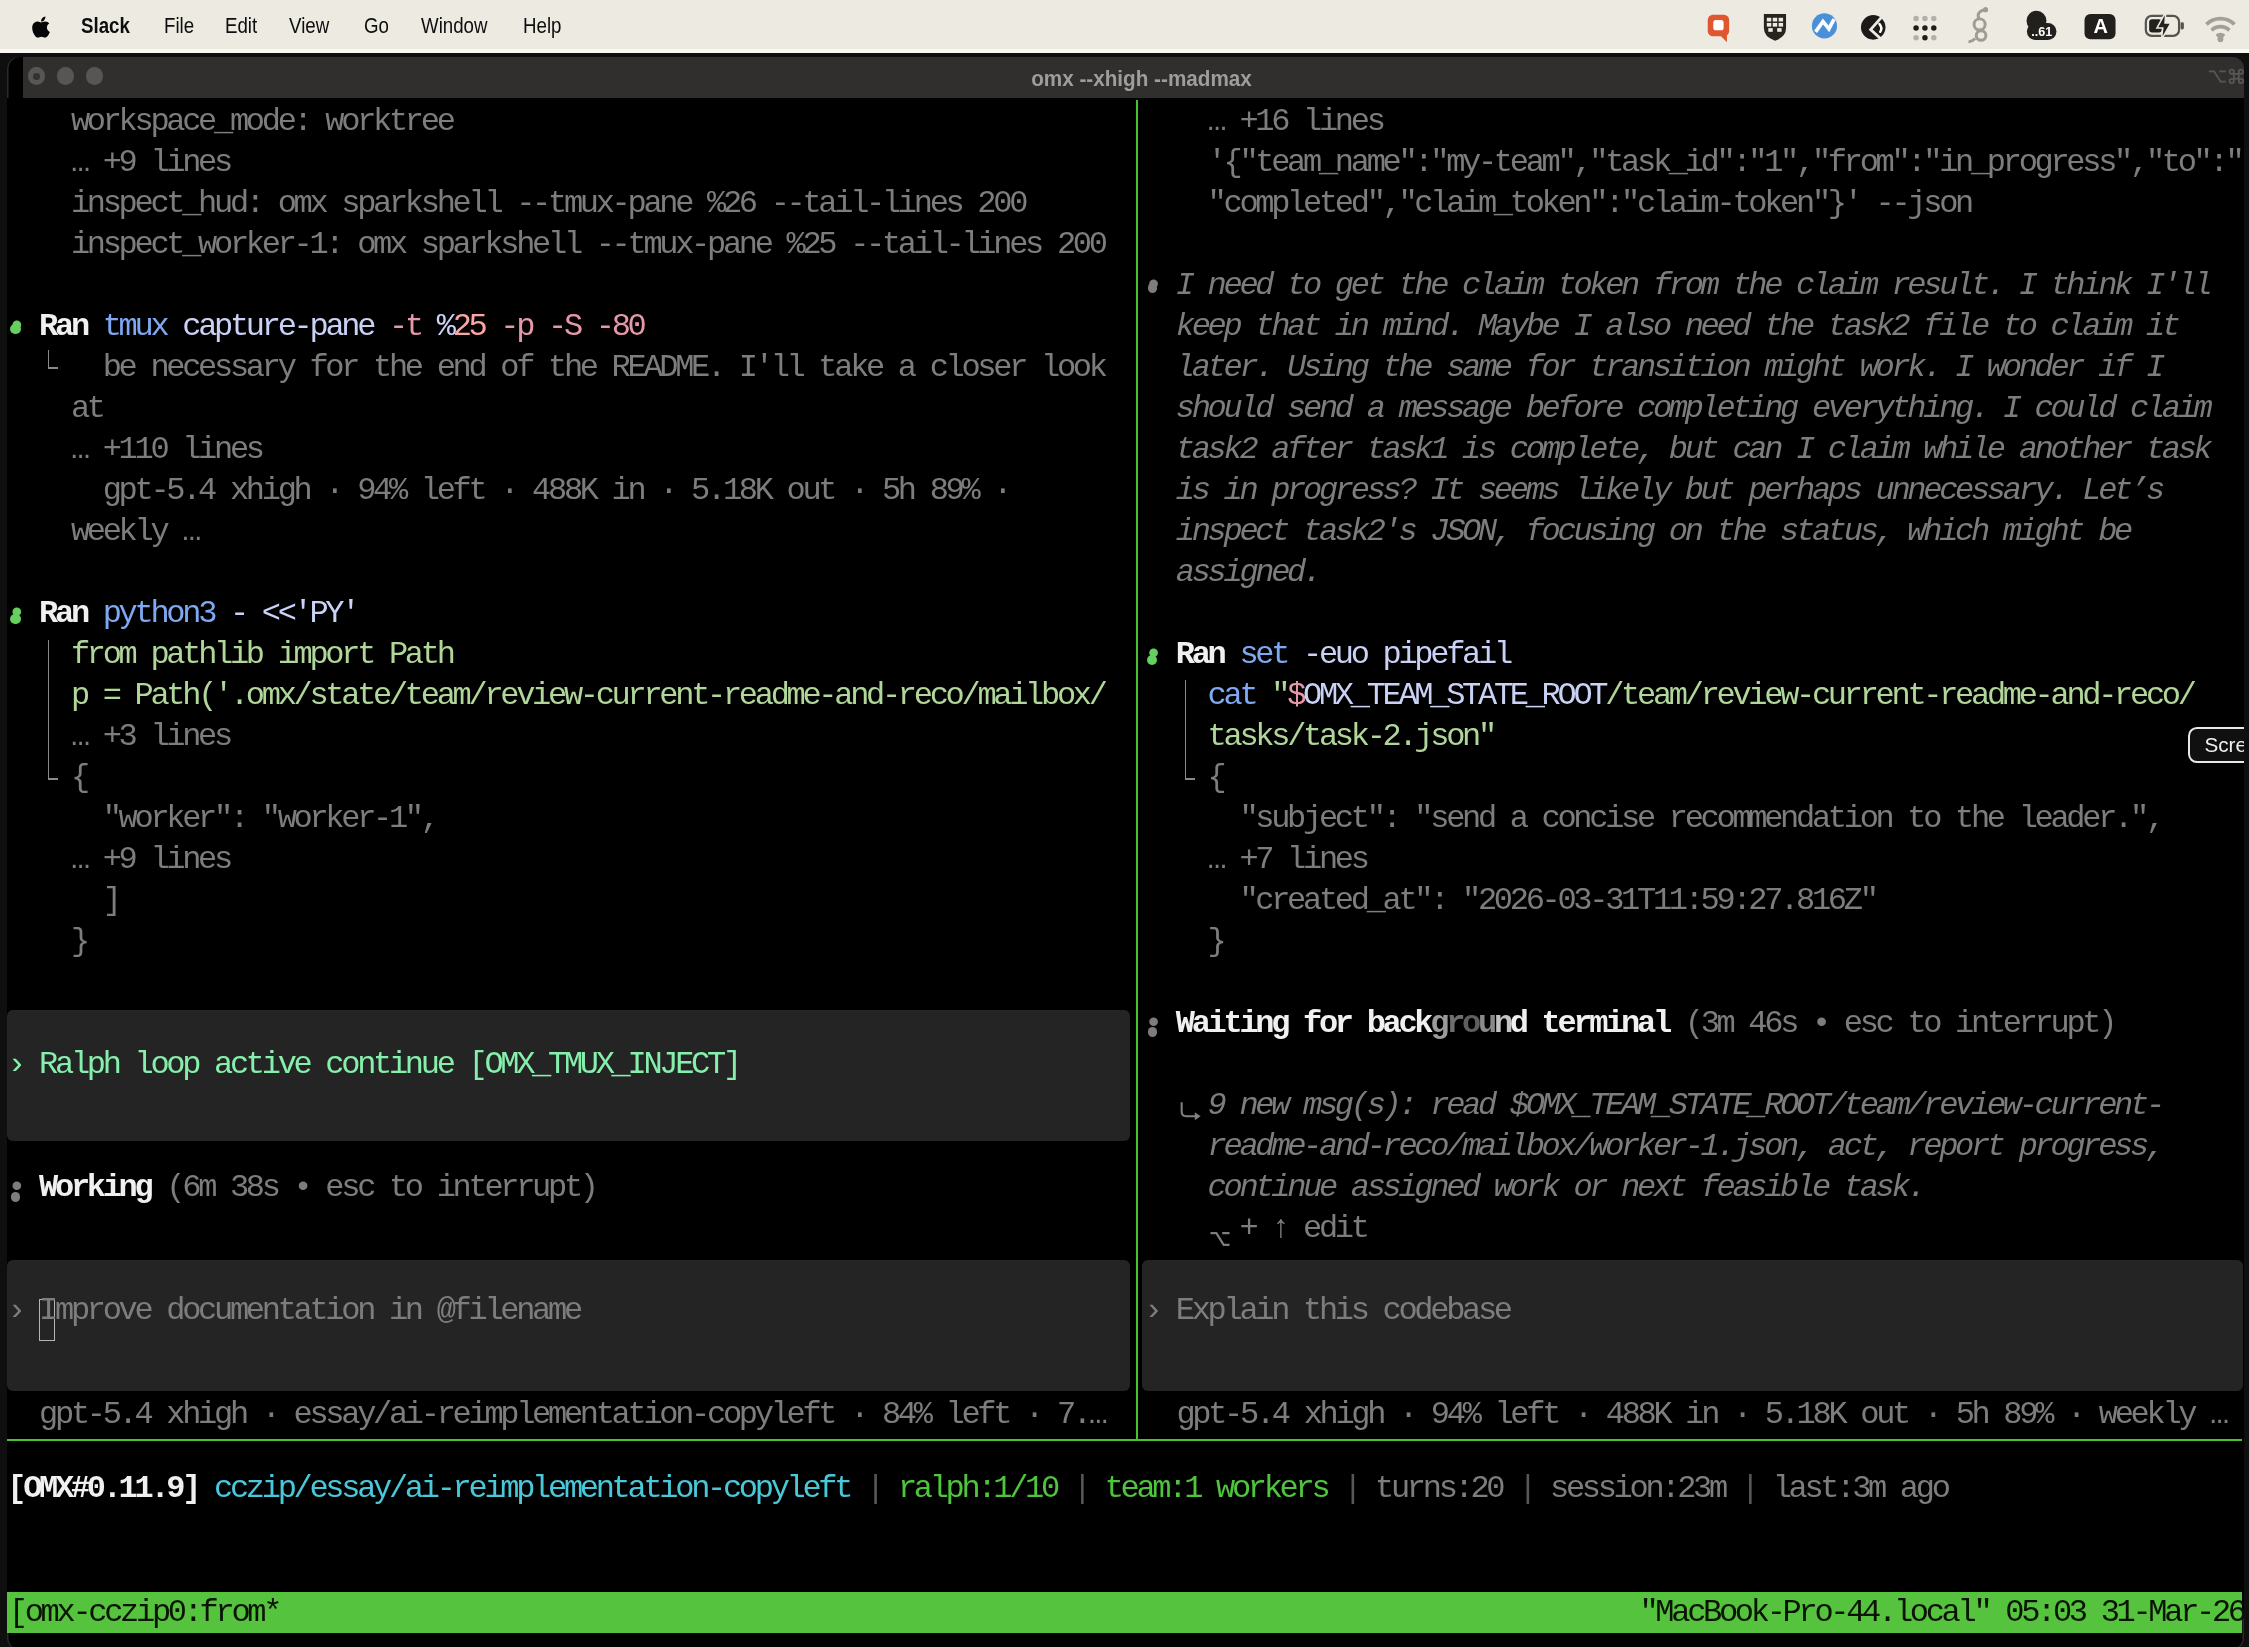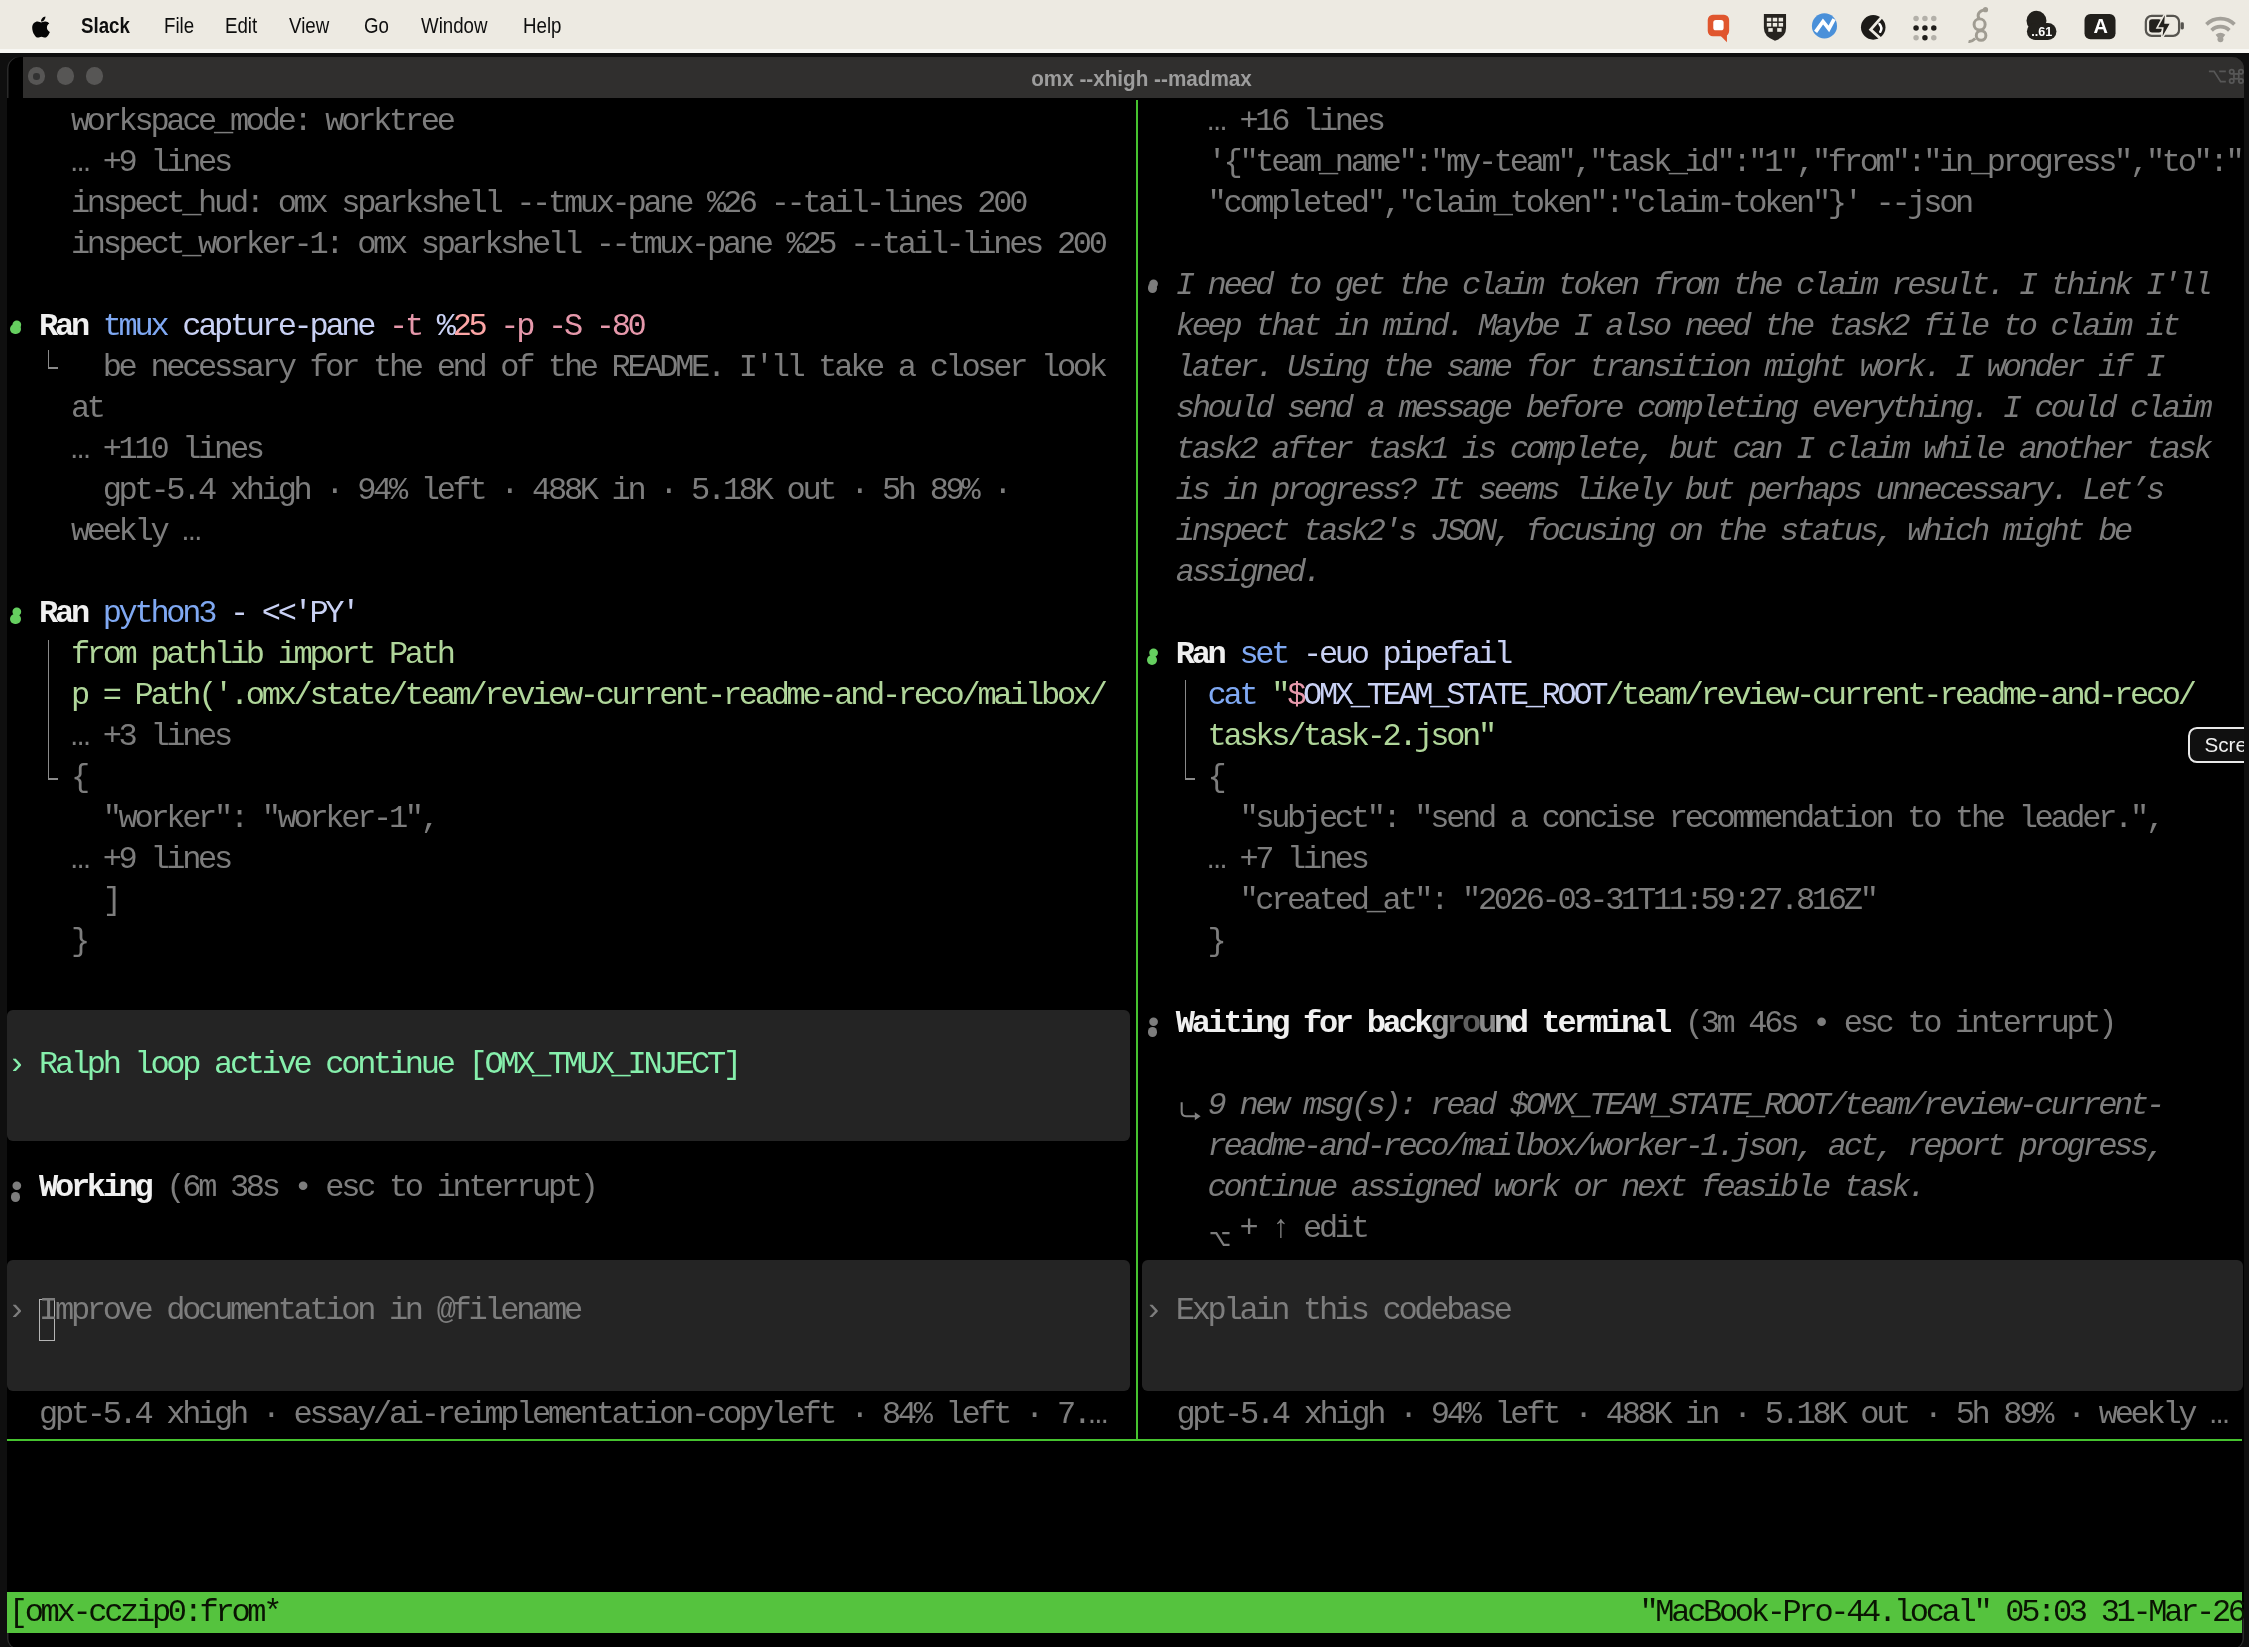--- a/index.html
+++ b/index.html
@@ -235,20 +235,21 @@
     <span class="it">continue assigned work or next feasible task.</span>
       + ↑ edit
 
 › Explain this codebase
 </pre>
     </div>
 
     <pre class="t" id="fl" style="left:0.7px;top:1296px;">  gpt-5.4 xhigh · essay/ai-reimplementation-copyleft · 84% left · 7.…</pre>
     <pre class="t" id="fr" style="left:1138px;top:1296px;">  gpt-5.4 xhigh · 94% left · 488K in · 5.18K out · 5h 89% · weekly …</pre>
 
+    <pre class="t" id="status" style="left:0.7px;top:1370px;"><b>[OMX#0.11.9]</b> <span class="cy">cczip/essay/ai-reimplementation-copyleft</span> <span class="dim">|</span> <span class="sg">ralph:1/10</span> <span class="dim">|</span> <span class="sg">team:1 workers</span> <span class="dim">|</span> turns:20 <span class="dim">|</span> session:23m <span class="dim">|</span> last:3m ago</pre>
 
     <div class="abs" style="left:0.7px;top:1494px;width:2235px;height:41px;background:#55c33e;">
       <pre class="t" style="left:1.5px;top:0;color:#0a1403;">[omx-cczip0:from*</pre>
       <pre class="t" style="right:-1.5px;top:0;color:#0a1403;">"MacBook-Pro-44.local" 05:03 31-Mar-26</pre>
     </div>
 
     <div class="abs" style="left:2181px;top:629px;width:81px;height:32px;background:#101010;border:2.2px solid #e8e8e8;border-radius:8.9px;color:#efefef;font-size:20.7px;line-height:32px;padding-left:14.8px;">Screen</div>
   </div>
 </div>
 

